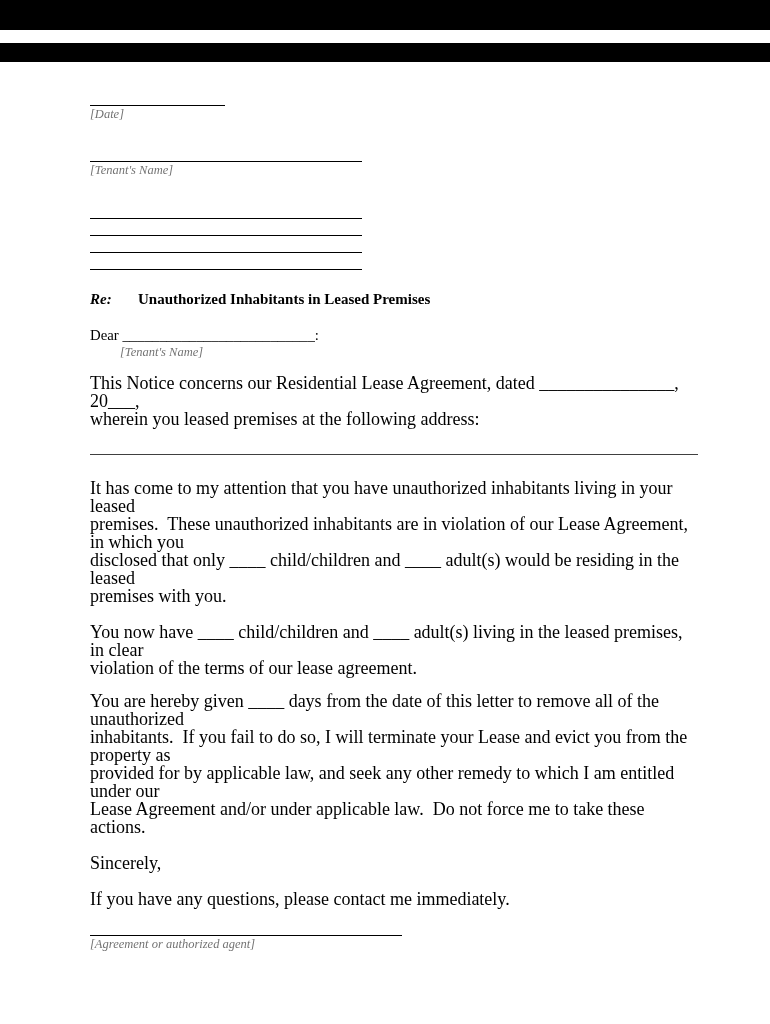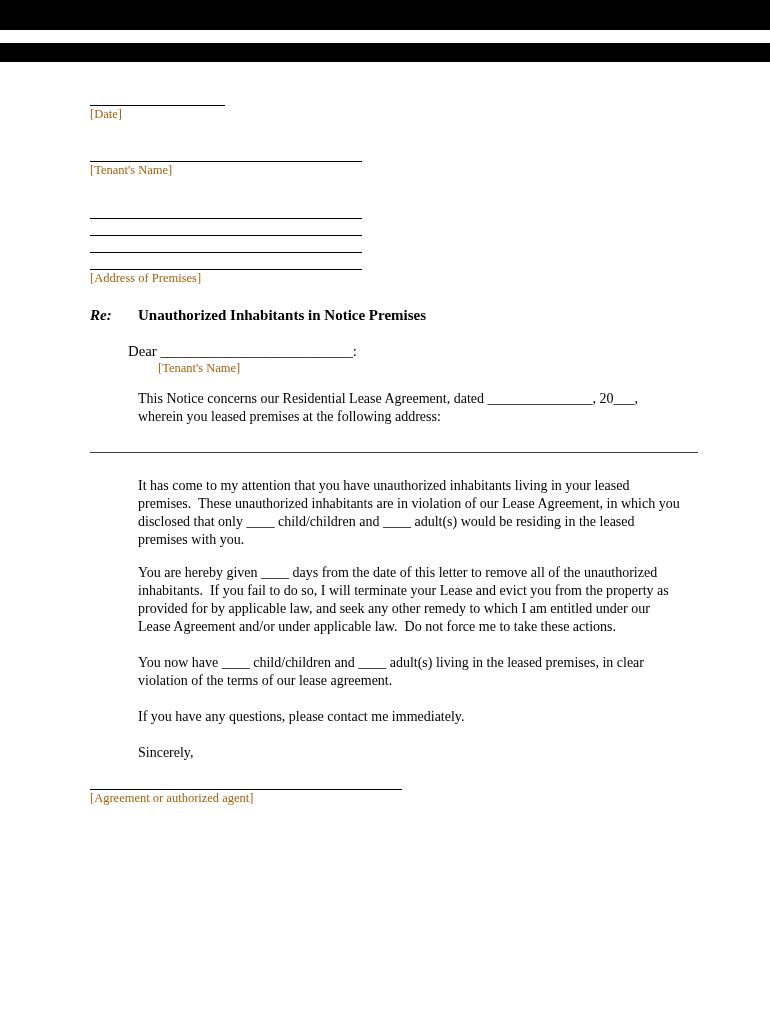--- a/index.html
+++ b/index.html
@@ -16,32 +16,31 @@
   .bar-1 { height: 30px; }
   .bar-2 { height: 19px; margin-top: 13px; }
   .content { padding: 28px 72px 0 90px; }
   .blank { border-bottom: 1.6px solid #000000; }
   .w-date { width: 135px; height: 16px; }
   .w-wide { width: 272px; height: 16px; }
   .addr-line { width: 272px; height: 17px; }
   .block-date { margin-bottom: 24px; }
   .block-tenant { margin-bottom: 24px; }
   .block-address { margin-bottom: 20px; }
-  .label { font-size: 12.5px; line-height: 16px; color: #a16207; }
+  .label { font-size: 12.5px; line-height: 16px; color: #737373; font-style: italic; }
   .re-line { font-size: 15px; font-weight: 700; line-height: 18px; }
   .re-prefix { display: inline-block; width: 48px; font-style: italic; }
-  .salutation-wrap { margin-top: 18px; margin-left: 38px; }
+  .salutation-wrap { margin-top: 18px; }
   .salutation { font-size: 14.8px; line-height: 18px; white-space: pre-wrap; }
   .sub-label { margin-left: 30px; }
   .para {
-    font-size: 14px;
+    font-size: 18px;
     line-height: 18px;
     margin-top: 18px;
     white-space: pre-wrap;
-    margin-left: 48px;
   }
   .para-intro { margin-top: 14px; }
   .para-after-rule { margin-top: 24px; }
   .para-3 { margin-top: 15px; }
   .rule { margin-top: 26px; height: 0; border-bottom: 1.3px solid #404040; width: 100%; }
   .sig-block { margin-top: 16px; }
   .w-sig { width: 312px; height: 12px; border-bottom: 1.4px solid #000000; }
 </style>
 </head>
 <body>
@@ -61,53 +60,52 @@
     <div class="block-tenant">
       <div class="blank w-wide"></div>
       <div class="label">[Tenant's Name]</div>
     </div>
 
     <div class="block-address">
       <div class="blank addr-line"></div>
       <div class="blank addr-line"></div>
       <div class="blank addr-line"></div>
       <div class="blank addr-line"></div>
-      <div class="label">[Address of Premises]</div>
     </div>
 
     <div class="re-line">
-      <span class="re-prefix">Re:</span><span>Unauthorized Inhabitants in Notice Premises</span>
+      <span class="re-prefix">Re:</span><span>Unauthorized Inhabitants in Leased Premises</span>
     </div>
 
     <div class="salutation-wrap">
       <div class="salutation">Dear __________________________:</div>
       <div class="label sub-label">[Tenant's Name]</div>
     </div>
 
     <p class="para para-intro">This Notice concerns our Residential Lease Agreement, dated _______________, 20___,
 wherein you leased premises at the following address:</p>
 
     <div class="rule"></div>
 
     <p class="para para-after-rule">It has come to my attention that you have unauthorized inhabitants living in your leased
 premises.  These unauthorized inhabitants are in violation of our Lease Agreement, in which you
 disclosed that only ____ child/children and ____ adult(s) would be residing in the leased
 premises with you.</p>
 
+    <p class="para">You now have ____ child/children and ____ adult(s) living in the leased premises, in clear
+violation of the terms of our lease agreement.</p>
+
     <p class="para para-3">You are hereby given ____ days from the date of this letter to remove all of the unauthorized
 inhabitants.  If you fail to do so, I will terminate your Lease and evict you from the property as
 provided for by applicable law, and seek any other remedy to which I am entitled under our
 Lease Agreement and/or under applicable law.  Do not force me to take these actions.</p>
 
-    <p class="para">You now have ____ child/children and ____ adult(s) living in the leased premises, in clear
-violation of the terms of our lease agreement.</p>
+    <p class="para">Sincerely,</p>
 
     <p class="para">If you have any questions, please contact me immediately.</p>
-
-    <p class="para">Sincerely,</p>
 
     <div class="sig-block">
       <div class="blank w-sig"></div>
       <div class="label">[Agreement or authorized agent]</div>
     </div>
 
   </div>
 </div>
 
 </body></html>

